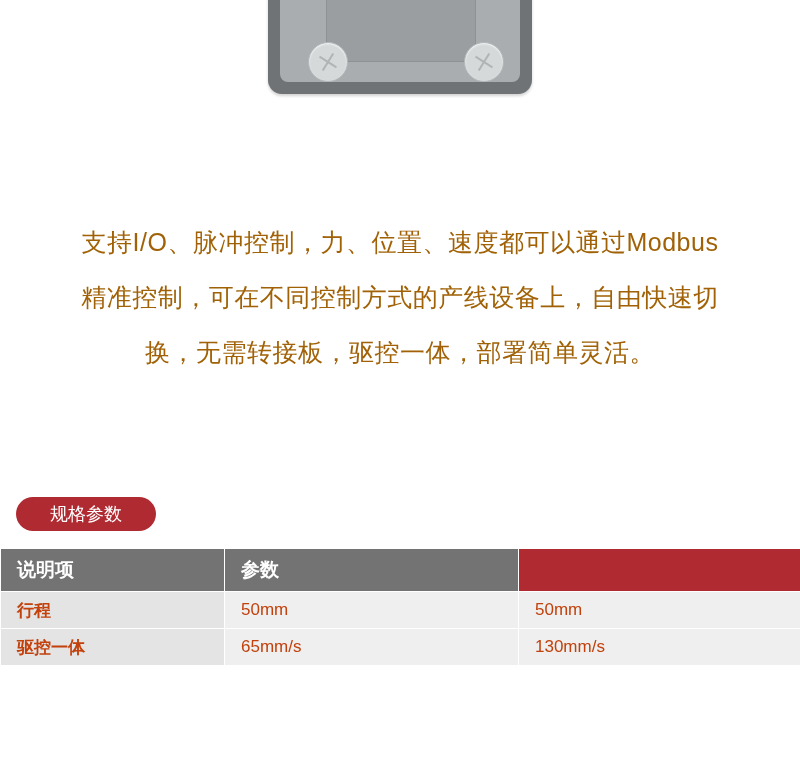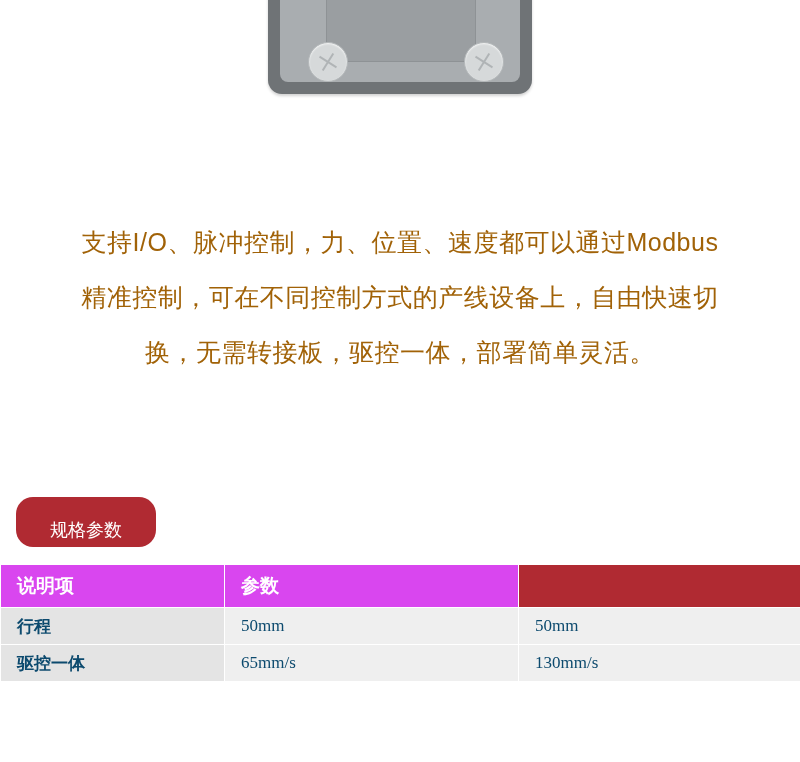--- a/index.html
+++ b/index.html
@@ -93,21 +93,21 @@
     margin-top: 117px;
     padding-left: 16px;
   }
   .section-pill {
     display: inline-block;
     background: #b02a32;
     color: #ffffff;
     font-size: 18px;
     line-height: 34px;
     height: 34px;
-    padding: 16px 34px 0 34px;
+    padding: 0 34px 0 34px;
     border-radius: 17px;
   }
 
   
   .spec-table {
     margin-top: 17px;
     width: 800px;
     border-collapse: collapse;
     table-layout: fixed;
   }
@@ -117,32 +117,31 @@
     height: 36px;
     padding: 0 0 0 16px;
     text-align: left;
     font-weight: normal;
   }
   .spec-table col.c1 { width: 224px; }
   .spec-table col.c2 { width: 294px; }
   .spec-table col.c3 { width: 282px; }
 
   .spec-table thead th {
-    background: #d946ef;
+    background: #737373;
     color: #ffffff;
     font-size: 19px;
     height: 42px;
     font-weight: bold;
   }
   .spec-table thead th.blank { background: #b02a32; }
 
   .spec-table tbody td {
     background: #efefef;
-    color: #0c4a6e;
-    font-family: Liberation Serif, serif;
+    color: #c2410c;
   }
   .spec-table tbody td.label {
     background: #e4e4e4;
     font-weight: bold;
   }
 </style>
 </head>
 <body>
 
 <div class="product-area">

